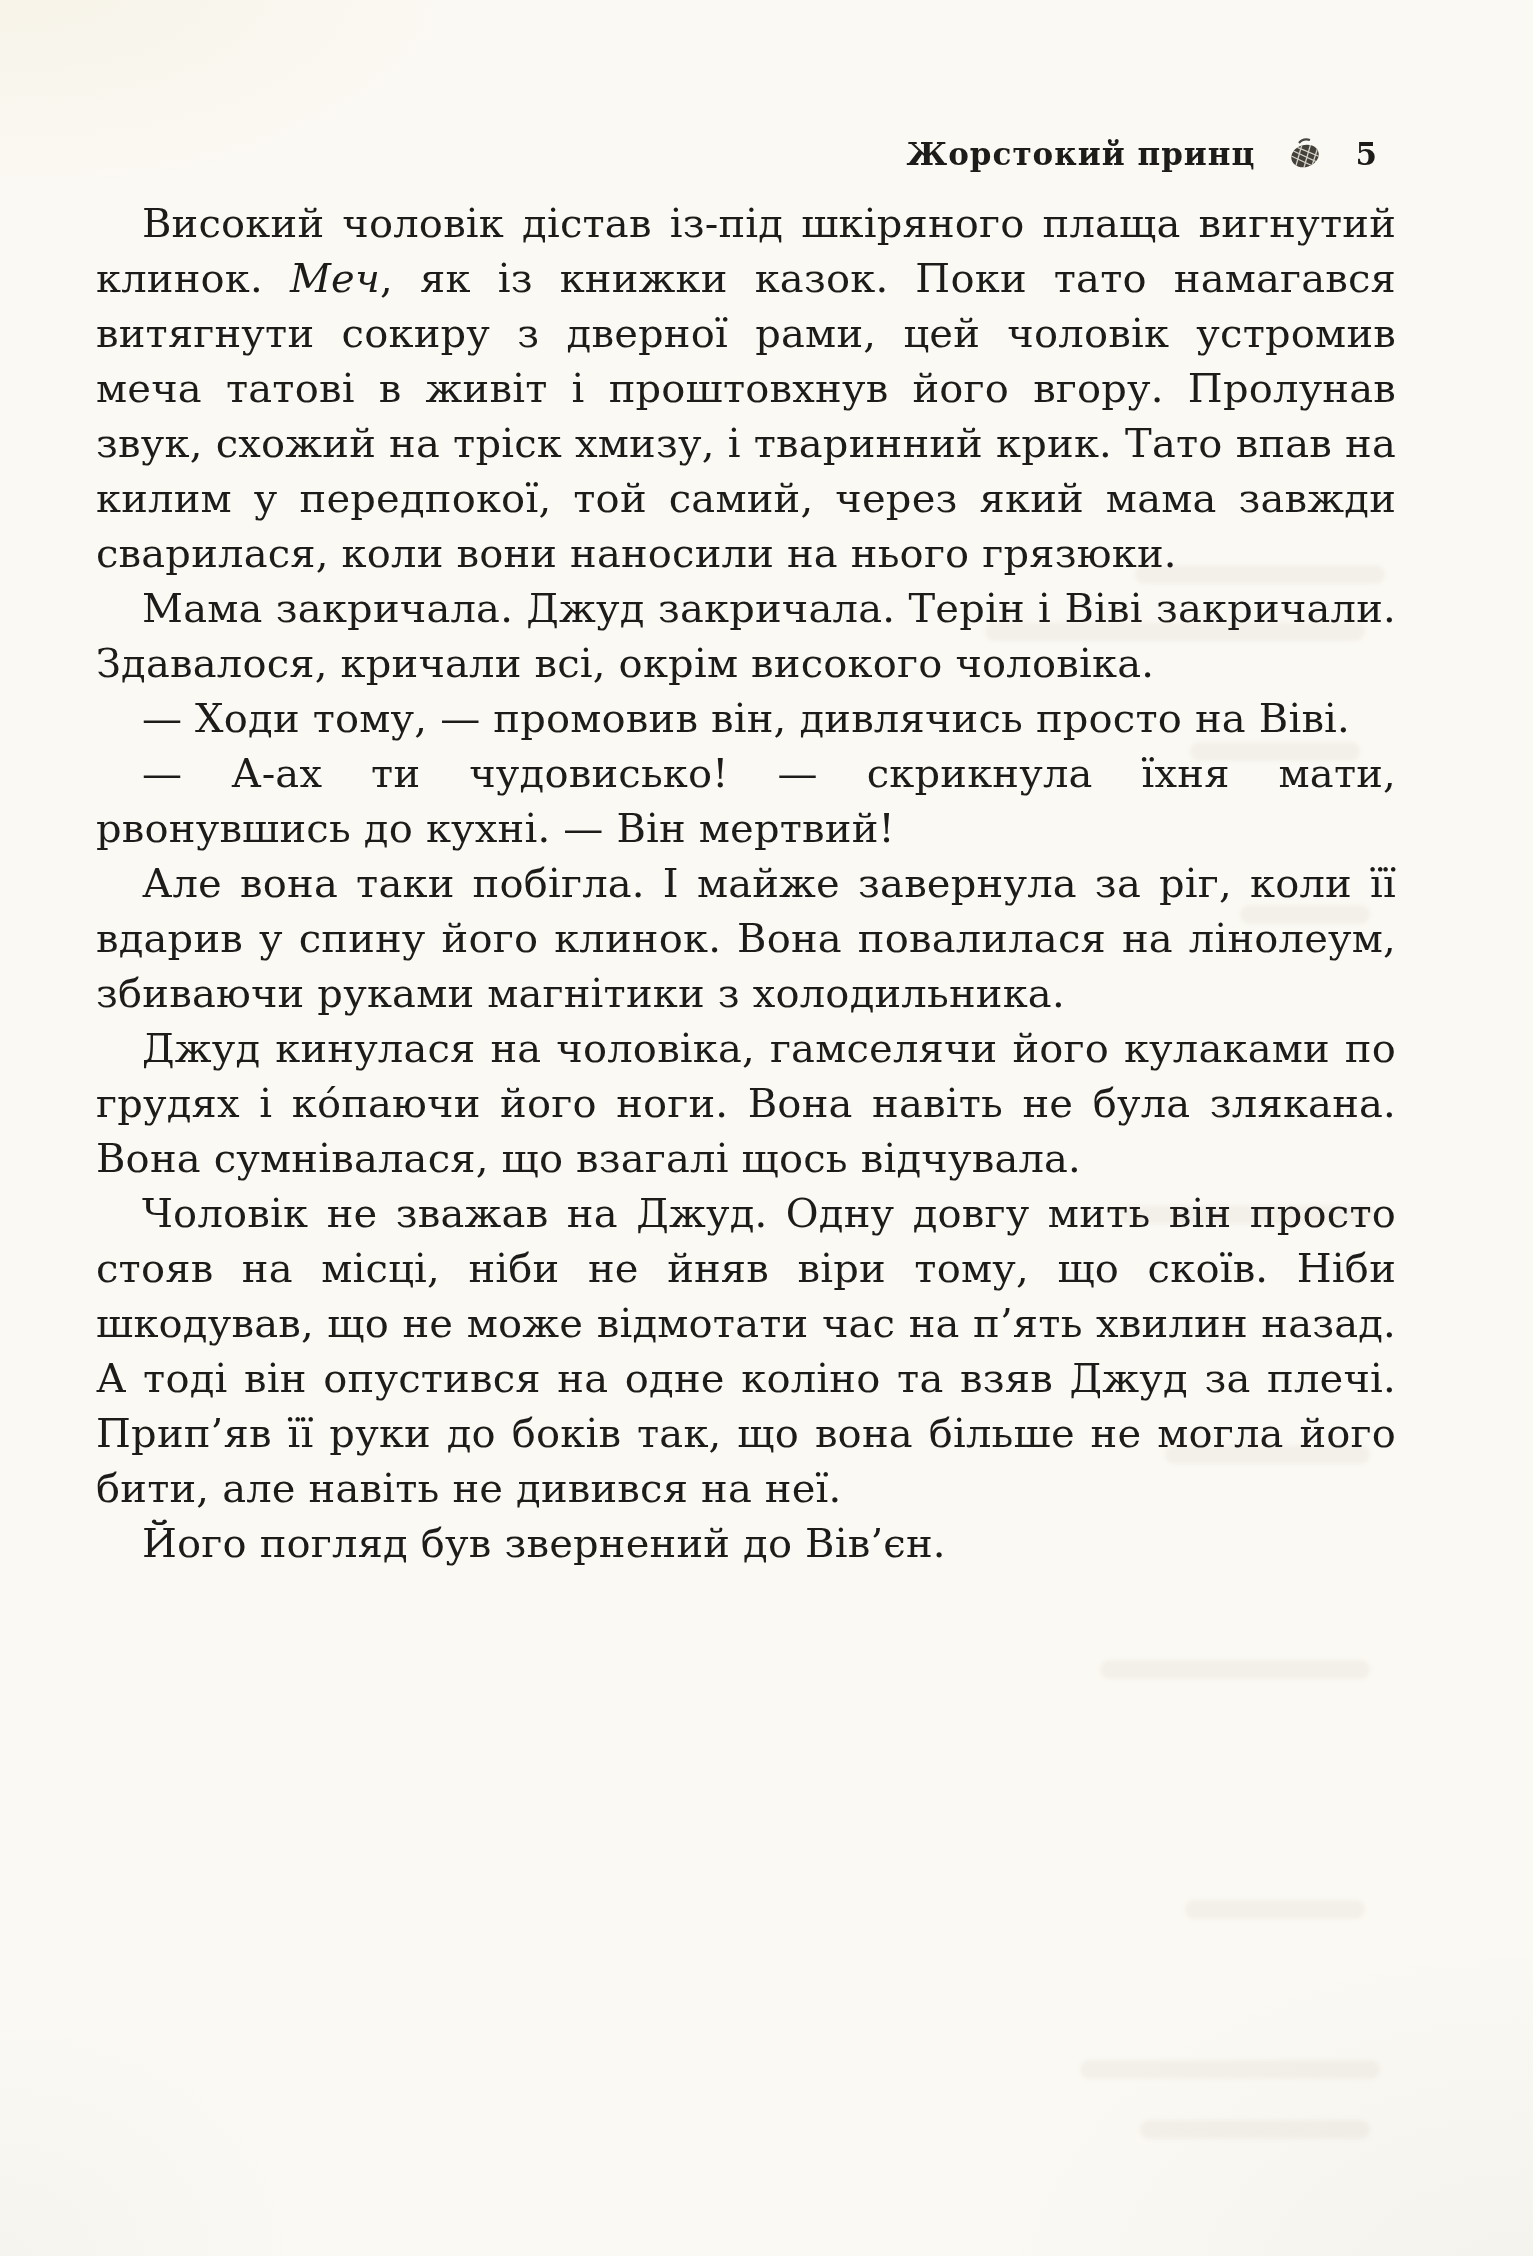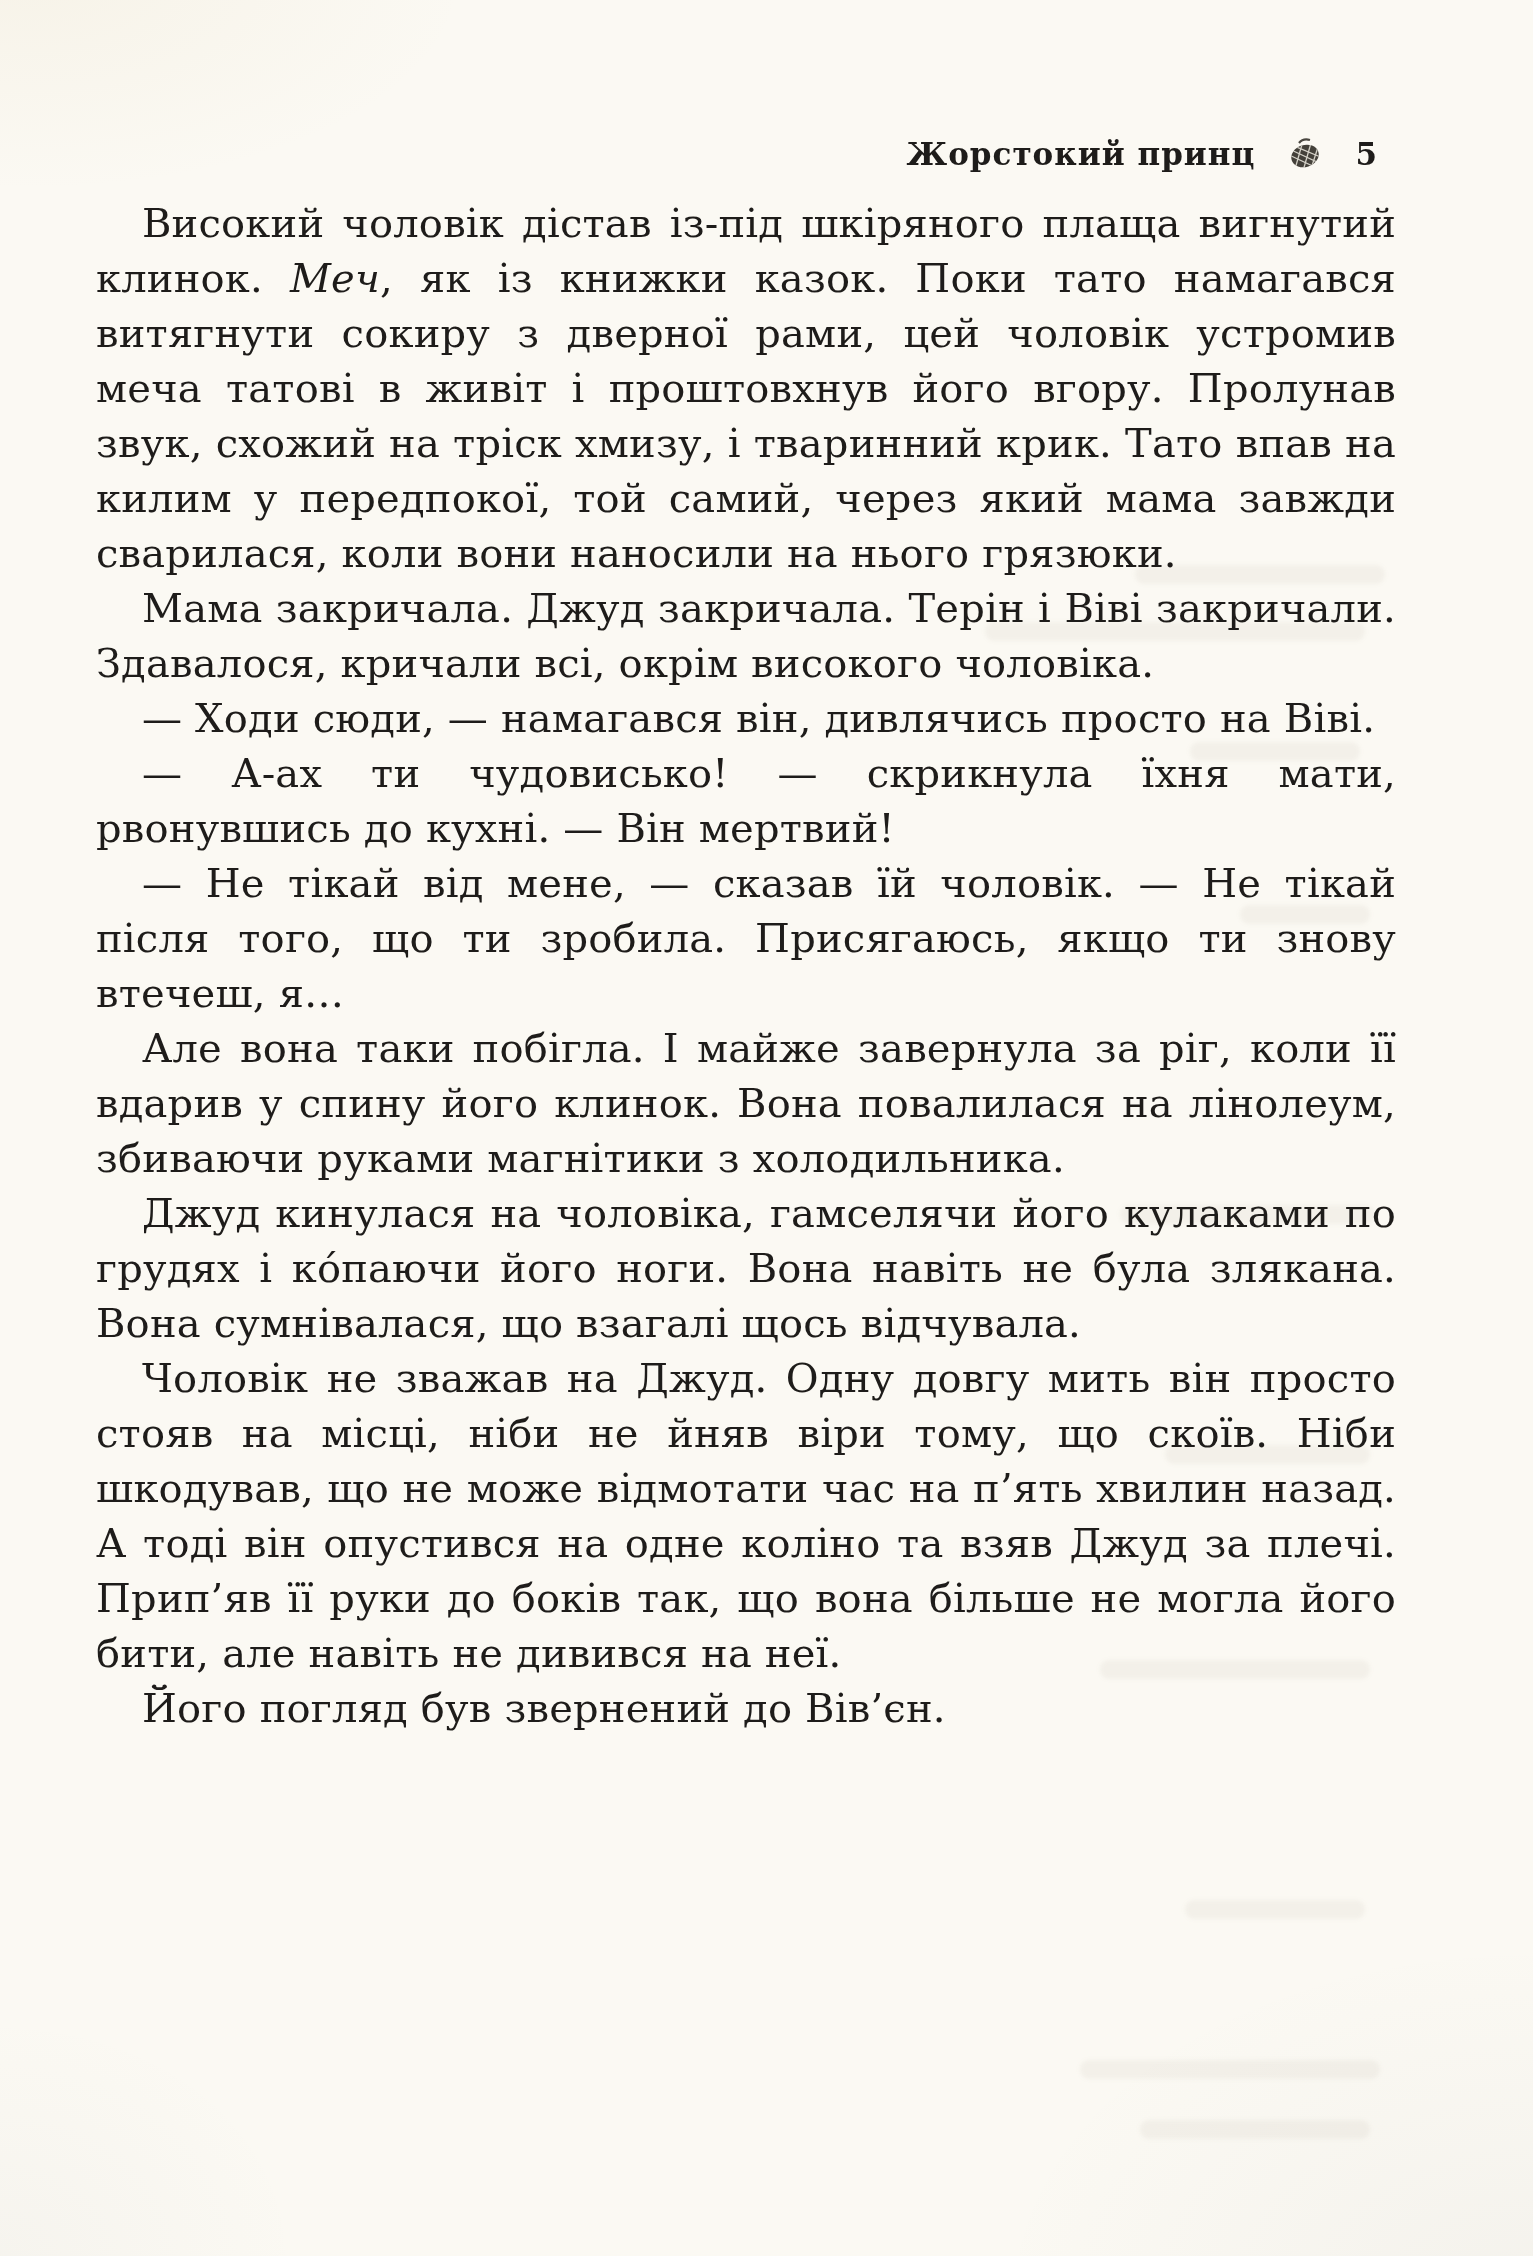--- a/index.html
+++ b/index.html
@@ -115,22 +115,21 @@
           <path d="M33 11 L26 33"></path>
         </g>
       </svg>
     </span>
     <span class="page-number">5</span>
   </header>
 
   <main class="text-block">
       <p><span>Високий чоловік дістав із-під шкіряного плаща вигнутий клинок. </span><span class="em">Меч</span><span>, як із книжки казок. Поки тато намагався витягнути сокиру з дверної рами, цей чоловік устромив меча татові в живіт і проштовхнув його вгору. Пролунав звук, схожий на тріск хмизу, і тваринний крик. Тато впав на килим у передпокої, той самий, через який мама завжди сварилася, коли вони наносили на нього грязюки.</span></p>
       <p><span>Мама закричала. Джуд закричала. Терін і Віві закричали. Здавалося, кричали всі, окрім високого чоловіка.</span></p>
-      <p><span>— Ходи сюди, — намагався він, дивлячись просто на Віві.</span></p>
+      <p><span>— Ходи тому, — промовив він, дивлячись просто на Віві.</span></p>
       <p><span>— А-ах ти чудовисько! — скрикнула їхня мати, рвонувшись до кухні. — Він мертвий!</span></p>
-      <p><span>— Не тікай від мене, — сказав їй чоловік. — Не тікай після того, що ти зробила. Присягаюсь, якщо ти знову втечеш, я…</span></p>
       <p><span>Але вона таки побігла. І майже завернула за ріг, коли її вдарив у спину його клинок. Вона повалилася на лінолеум, збиваючи руками магнітики з холодильника.</span></p>
       <p><span>Джуд кинулася на чоловіка, гамселячи його кулаками по грудях і ко́паючи його ноги. Вона навіть не була злякана. Вона сумнівалася, що взагалі щось відчувала.</span></p>
       <p><span>Чоловік не зважав на Джуд. Одну довгу мить він просто стояв на місці, ніби не йняв віри тому, що скоїв. Ніби шкодував, що не може відмотати час на п’ять хвилин назад. А тоді він опустився на одне коліно та взяв Джуд за плечі. Прип’яв її руки до боків так, що вона більше не могла його бити, але навіть не дивився на неї.</span></p>
       <p><span>Його погляд був звернений до Вів’єн.</span></p>
     </main>
 
 </div>
 
 </body></html>

